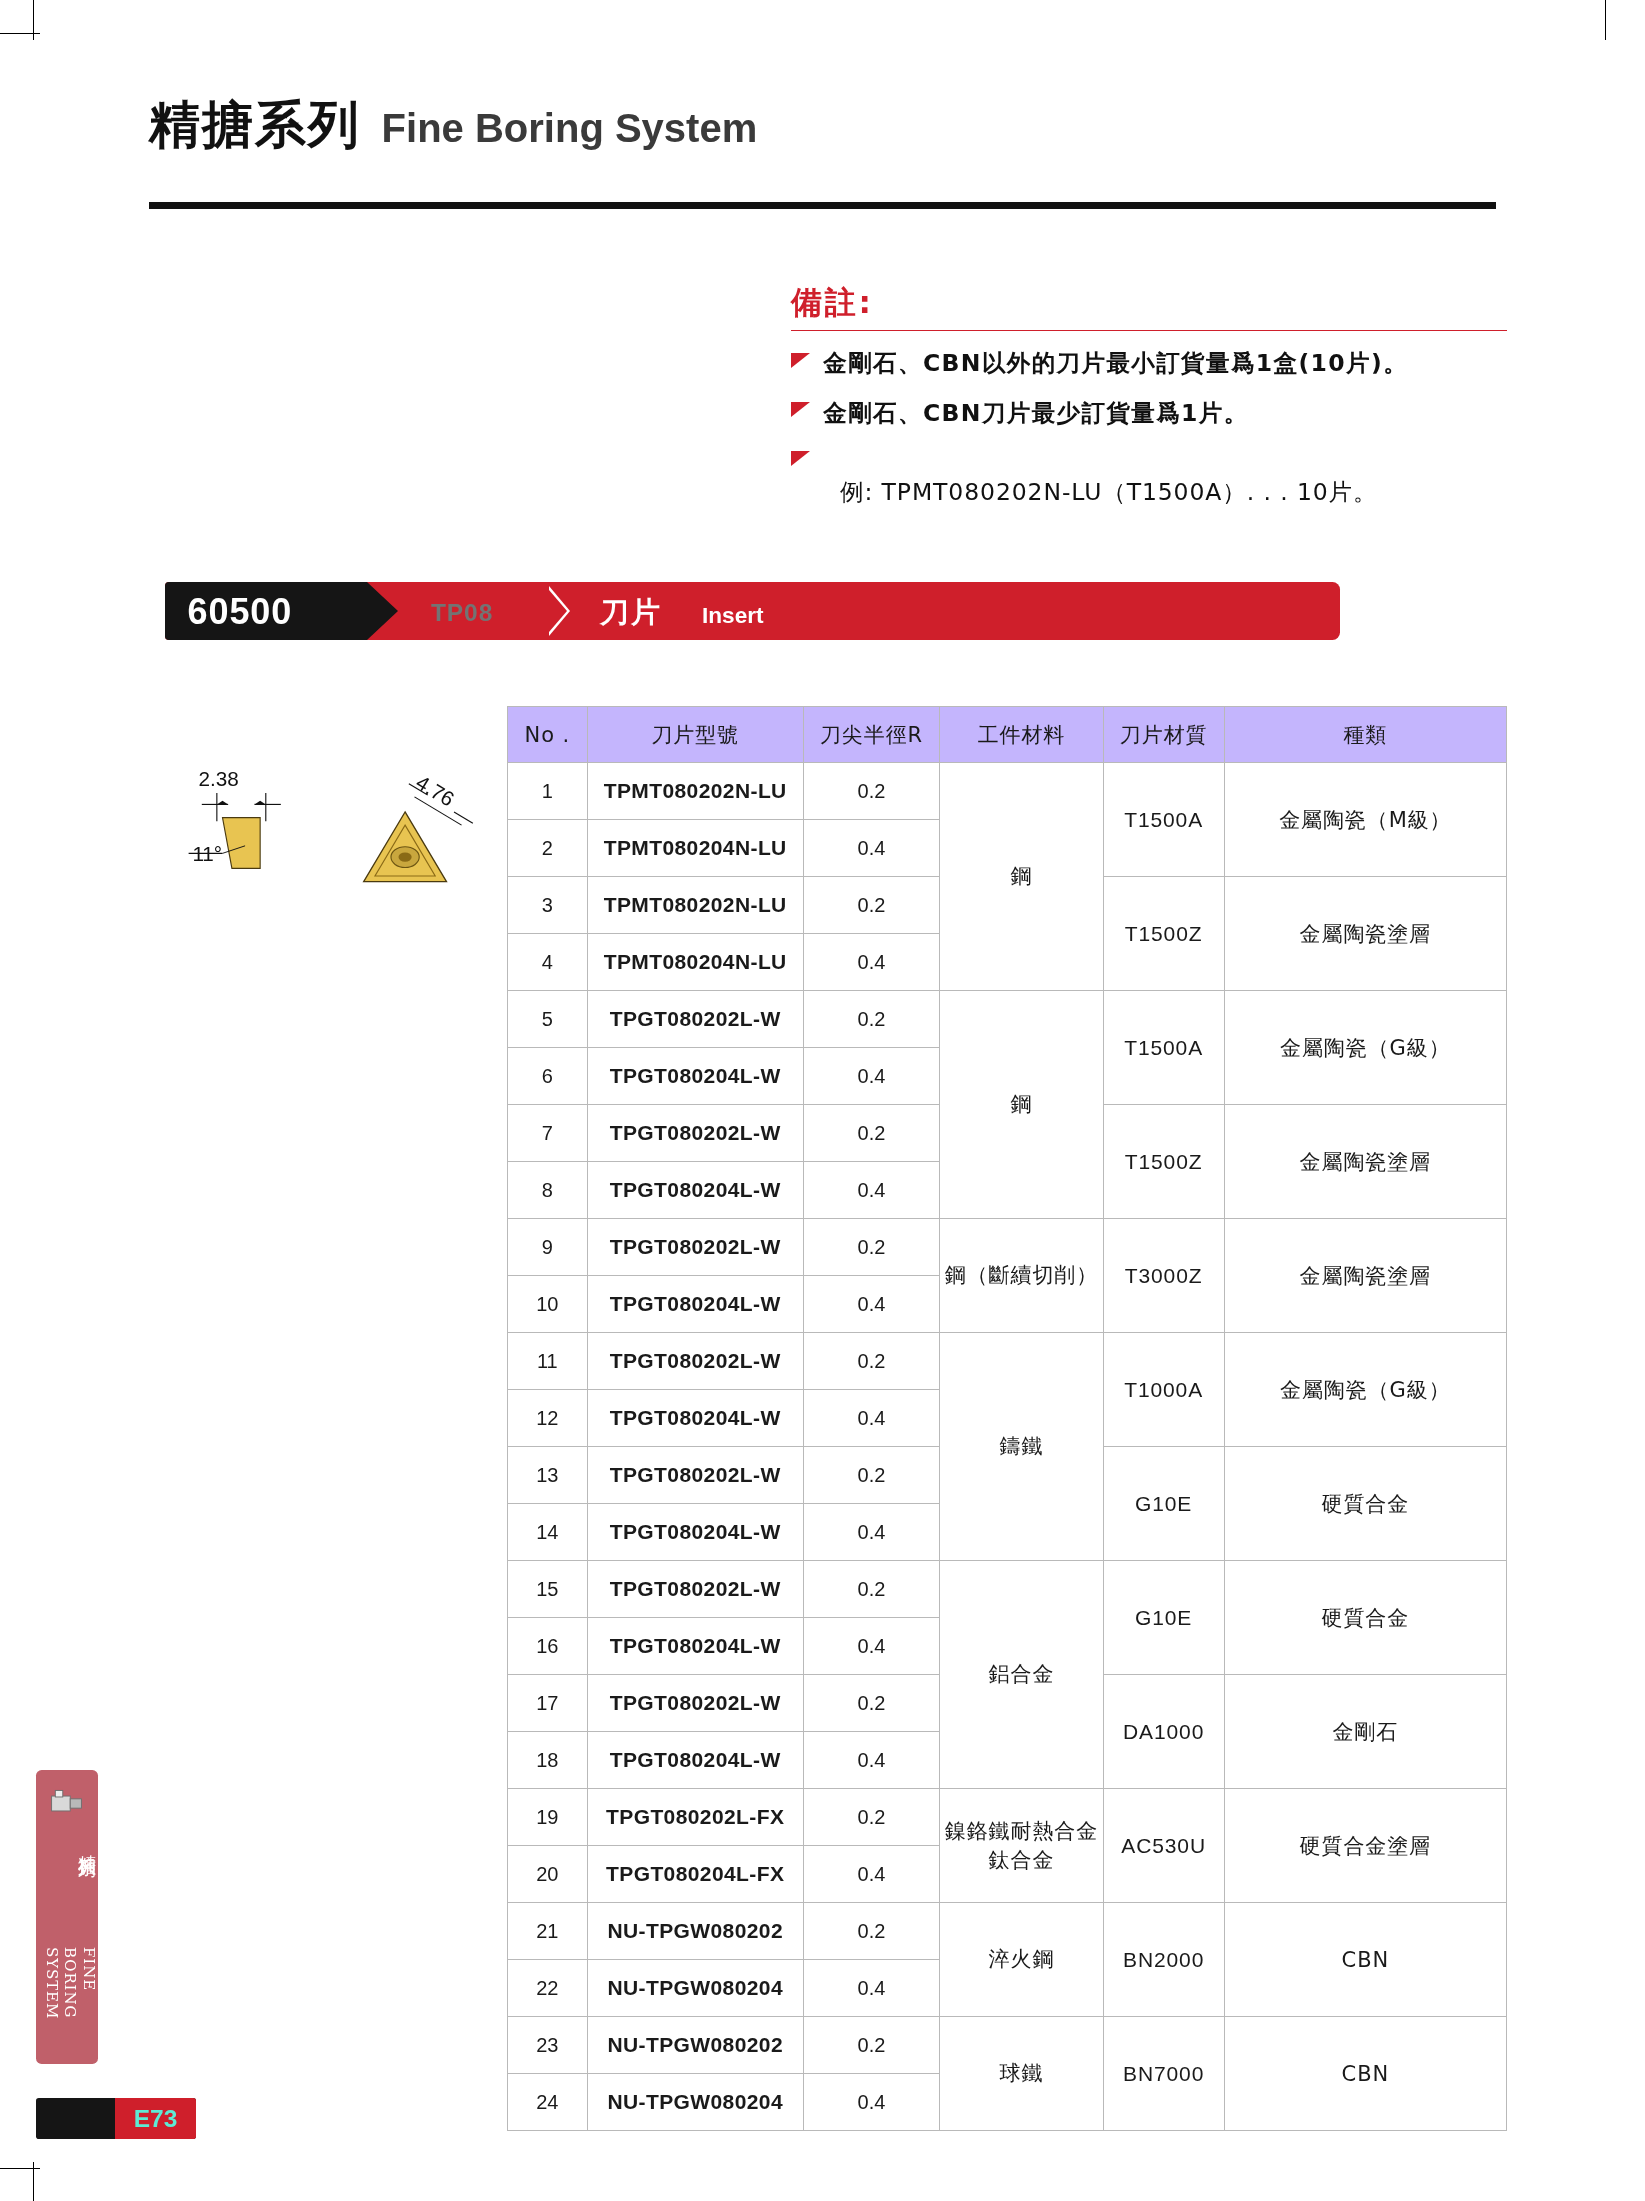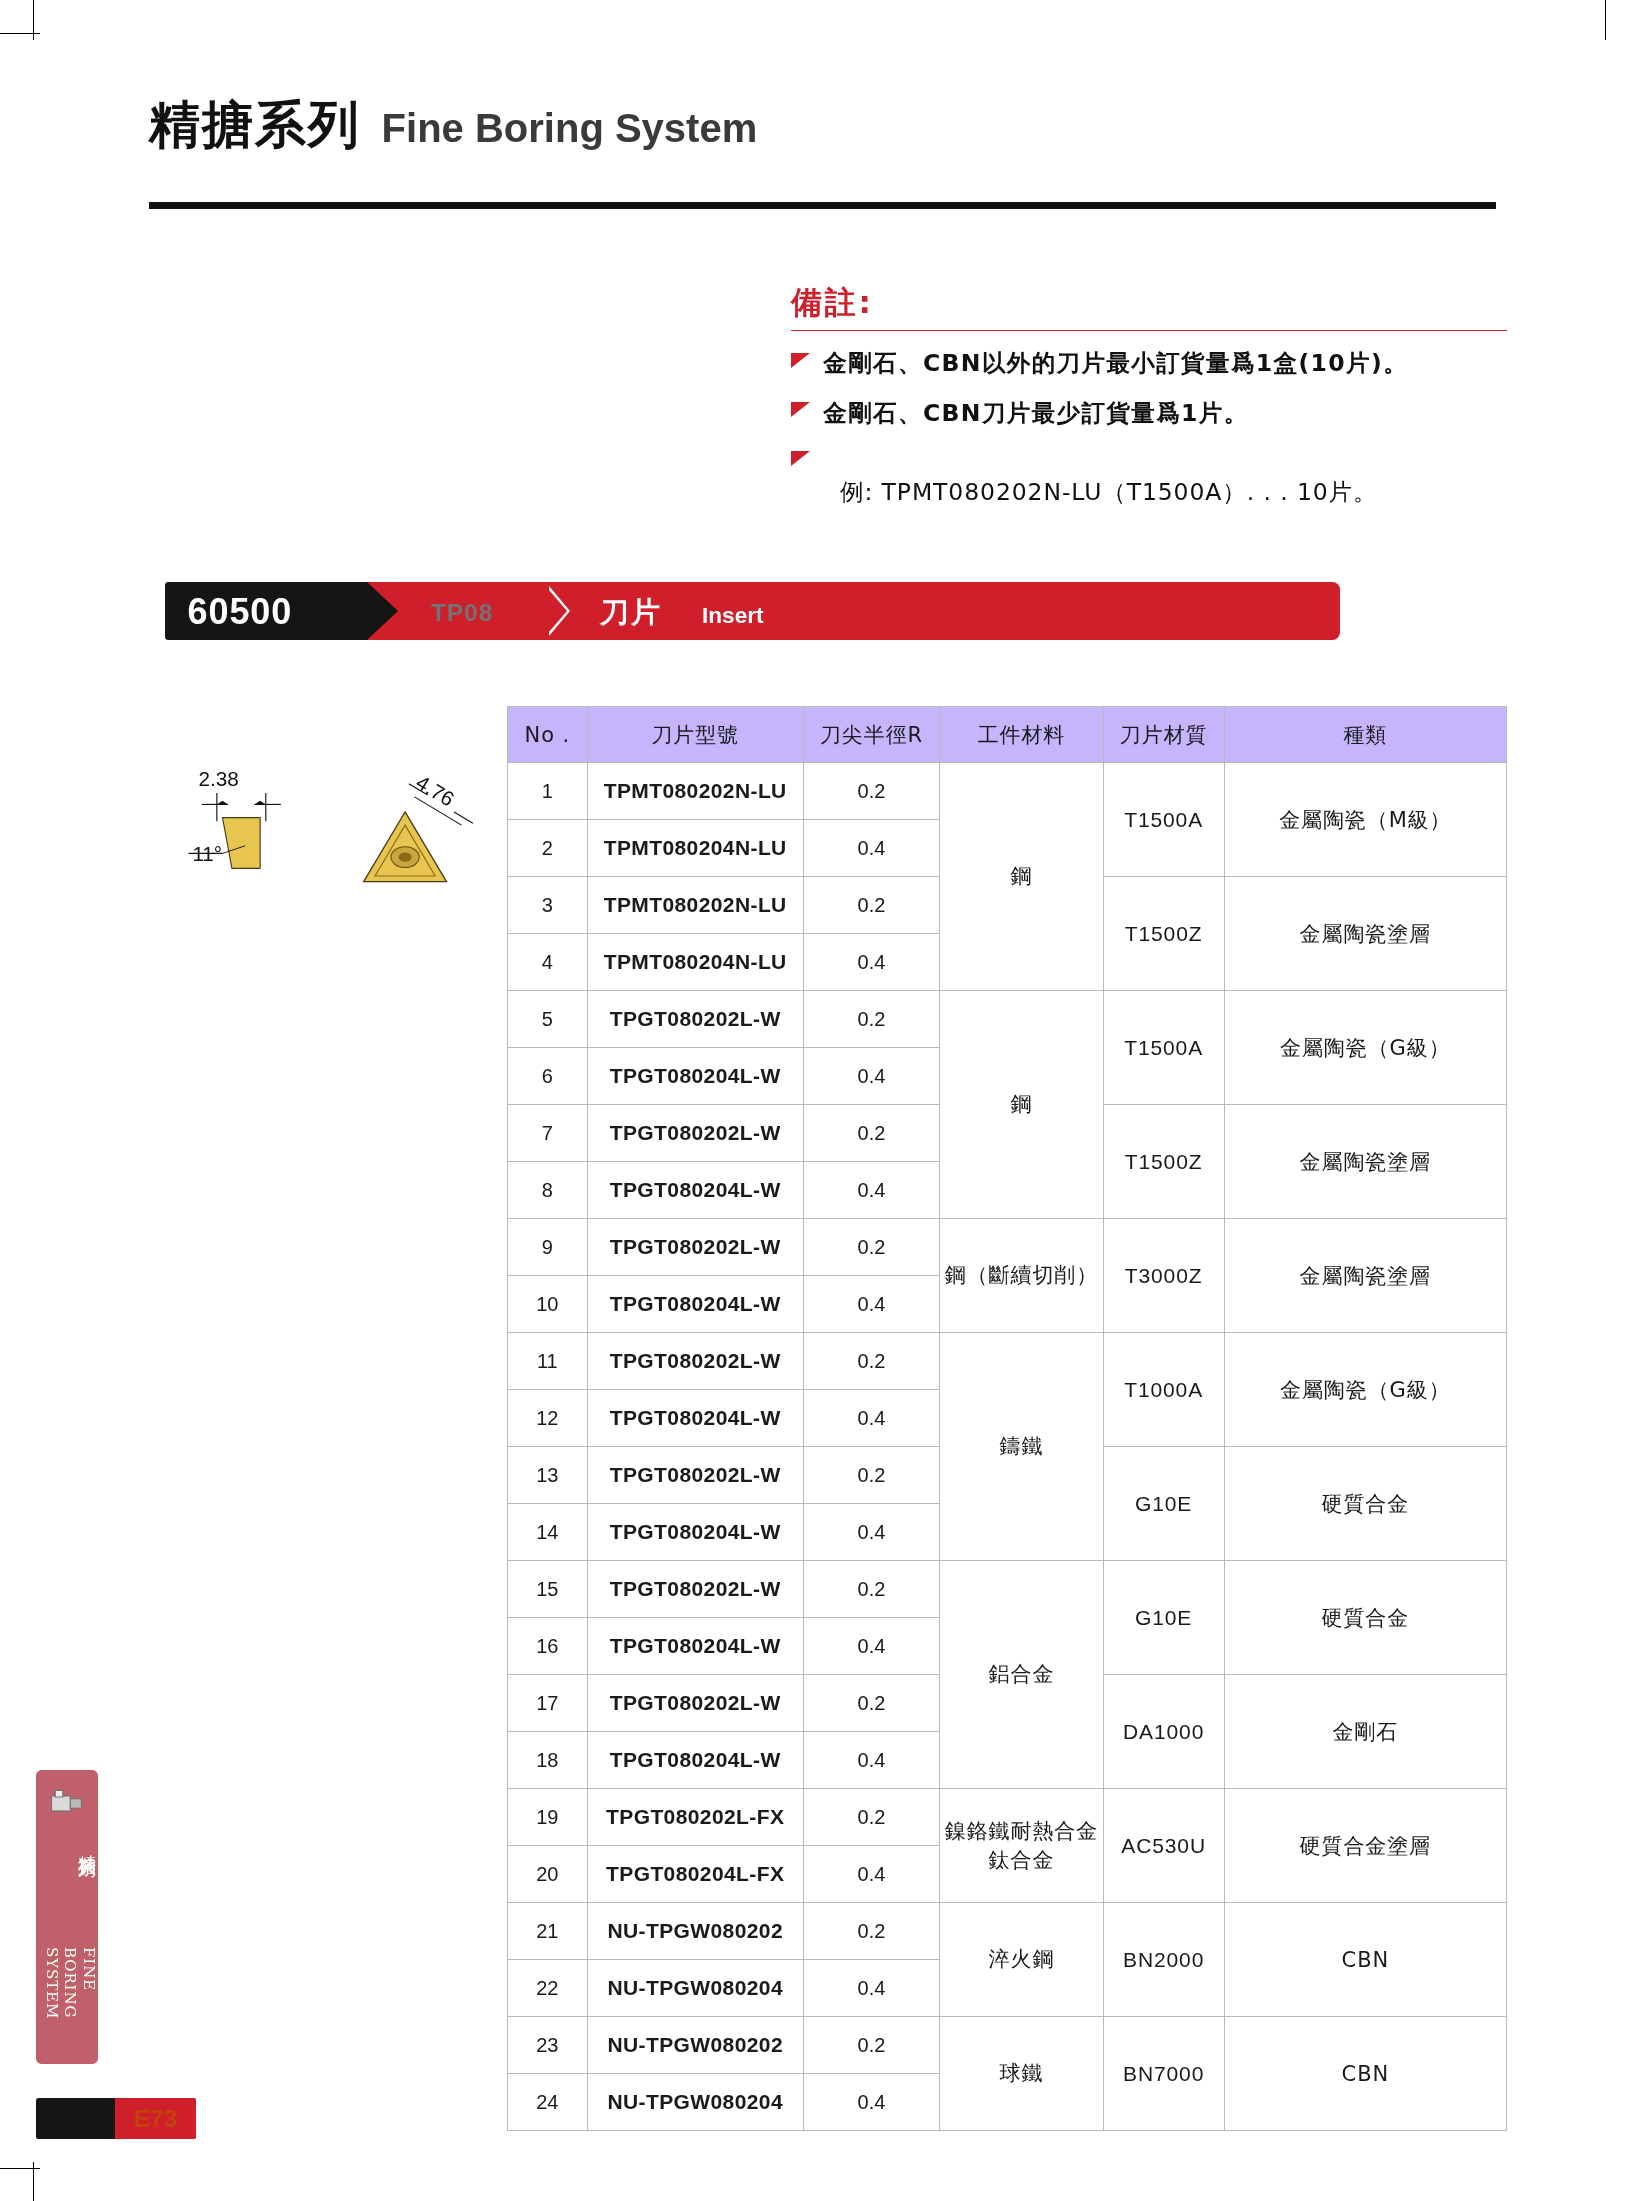--- a/index.html
+++ b/index.html
@@ -151,21 +151,21 @@
     position:absolute; left:36px; top:2098px; width:160px; height:41px;
     background:#151515; border-radius:2.8px;
   }
   #pagenum .red {
     position:absolute; right:0; top:0; width:81px; height:41px;
     background:#cf1f2b; border-radius:0 2.8px 2.8px 0;
   }
   #pagenum .lbl {
     position:absolute; right:0; top:0; width:81px; height:41px;
     line-height:41px; text-align:center;
-    color:#c2410c; font-size:24.5px; font-weight:700; font-family:"Liberation Sans", sans-serif;
+    color:#5eead4; font-size:24.5px; font-weight:700; font-family:"Liberation Sans", sans-serif;
   }
 </style>
 </head>
 <body>
 
 <div class="crop v" style="left:33px; top:0; height:40px;"></div>
 <div class="crop h" style="left:0; top:33px; width:40px;"></div>
 <div class="crop v" style="left:1605px; top:0; height:40px;"></div>
 <div class="crop v" style="left:33px; top:2162px; height:40px;"></div>
 <div class="crop h" style="left:0; top:2168px; width:40px;"></div>

